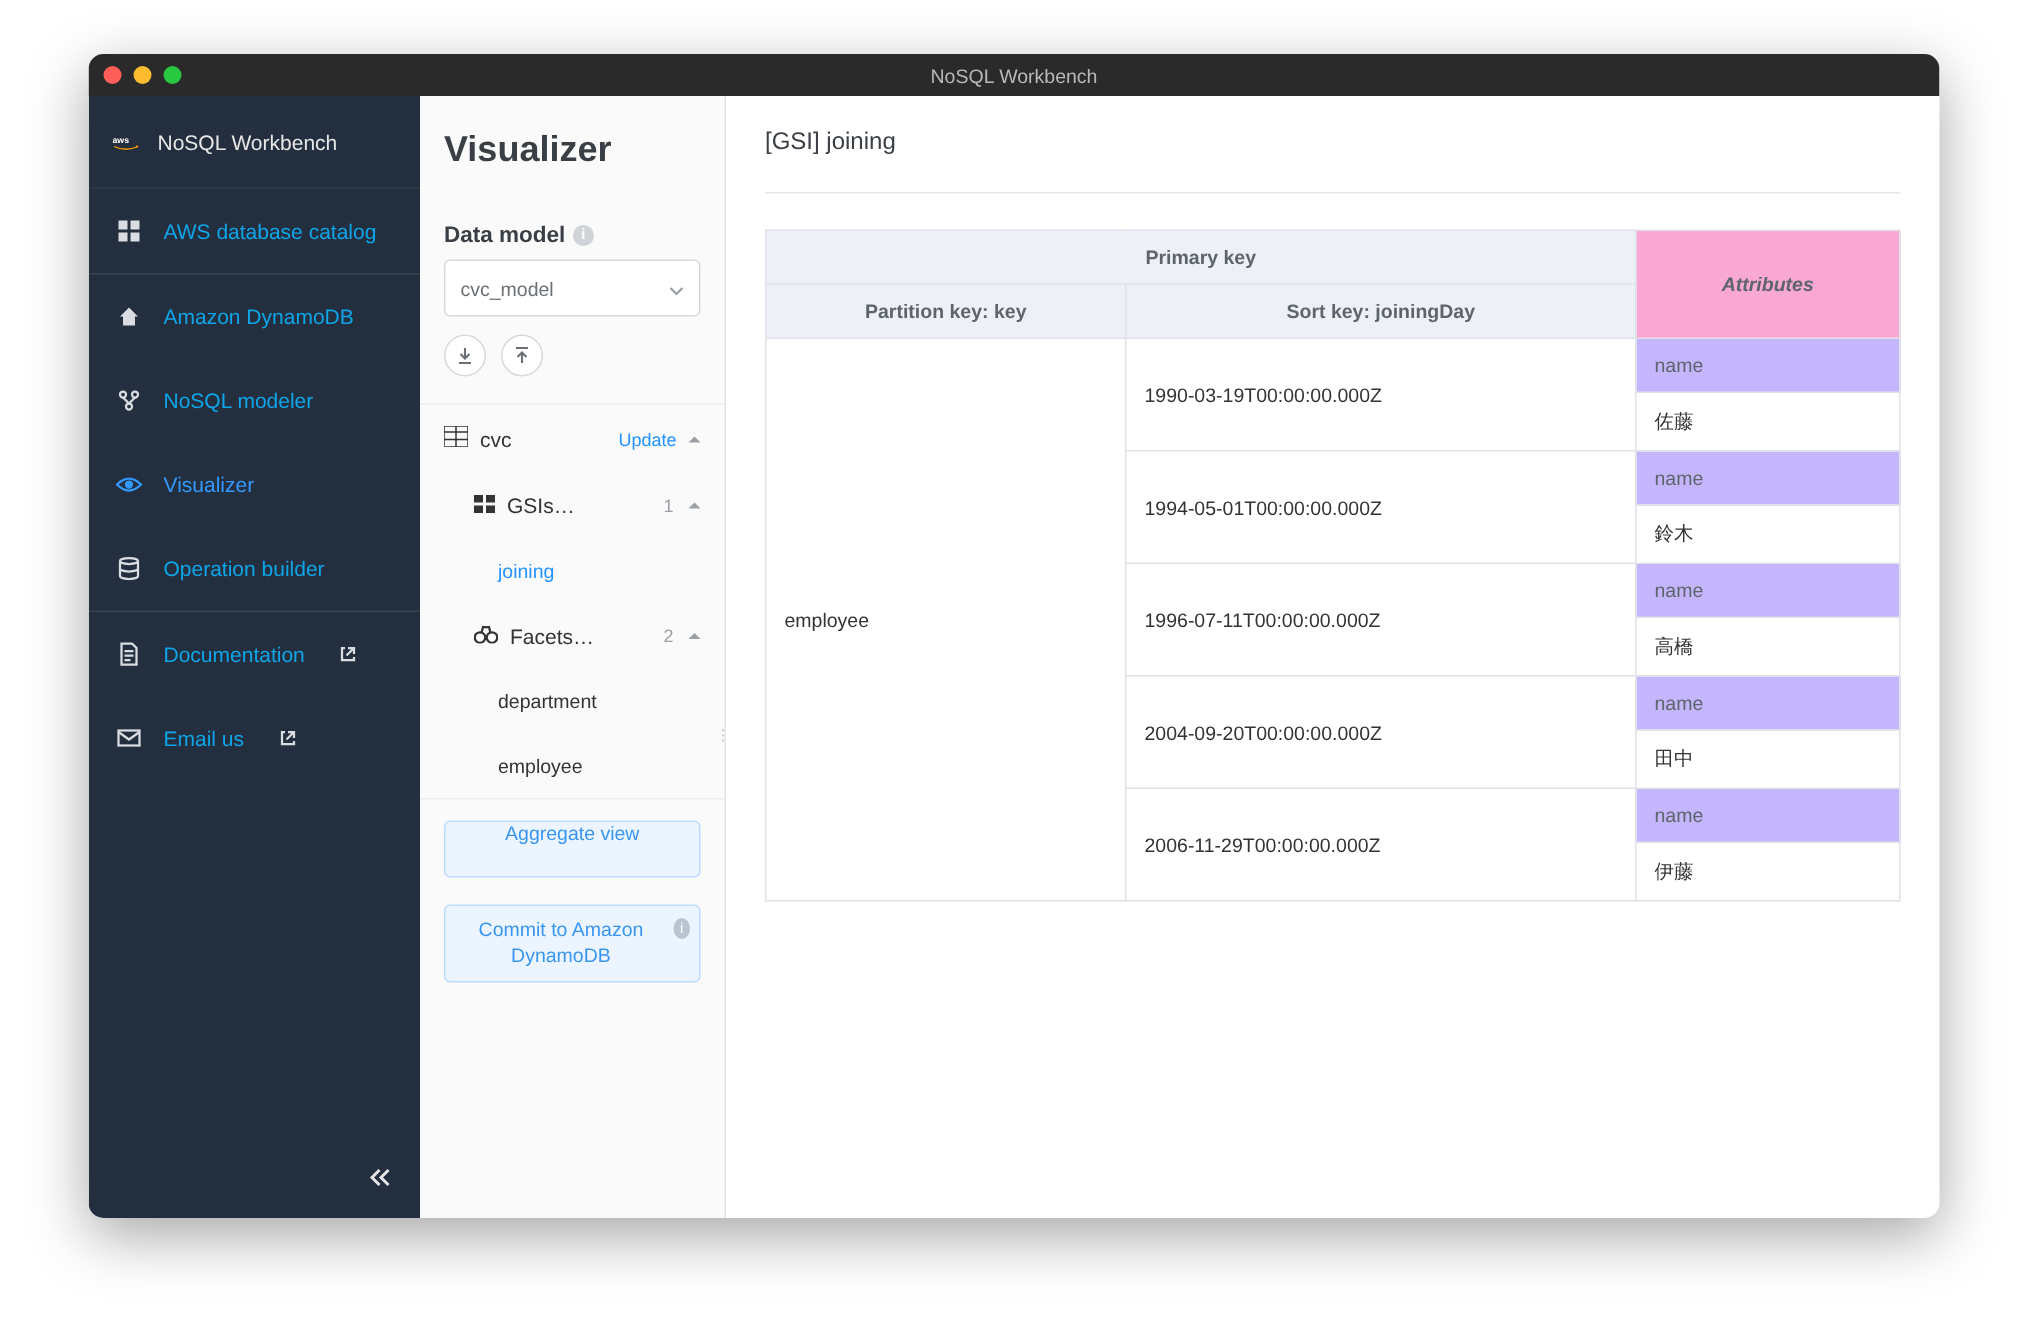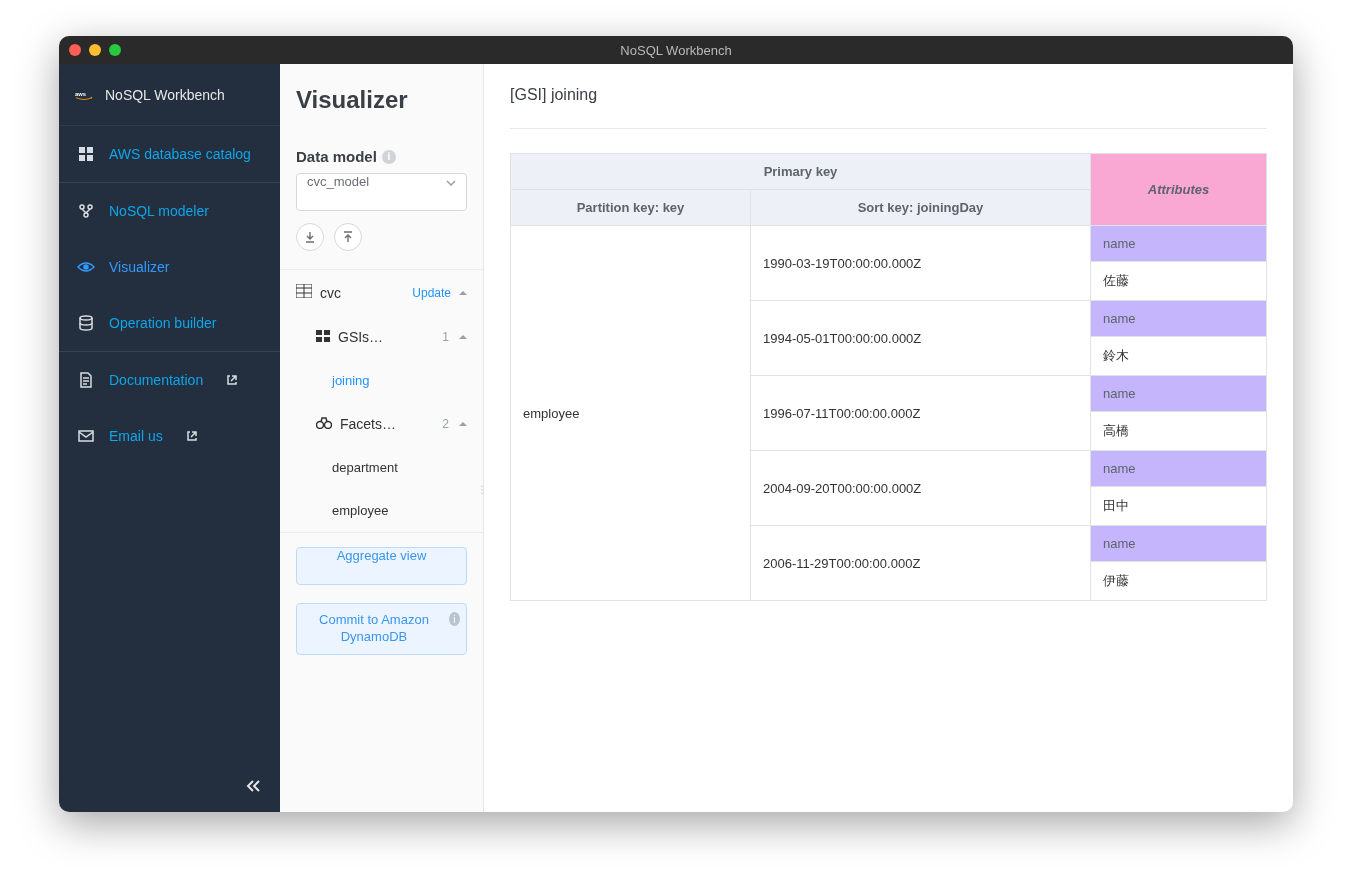--- a/index.html
+++ b/index.html
@@ -125,20 +125,21 @@
     font-size:10px;
     display:flex;align-items:center;justify-content:center;
   }
   .select {
     margin: 0 16px;
     height: 38px;
     border: 1px solid #d6d9dc;
     border-radius: 4px;
     background: #fff;
     display: flex;
+    align-items: center;
     padding: 0 10px;
     font-size: 13px;
     color: #6a6f75;
     justify-content: space-between;
   }
   .circle-btn-row { display:flex; gap:10px; padding: 12px 16px 18px; }
   .circle-btn {
     width:28px;height:28px;border:1px solid #d6d9dc;border-radius:50%;
     display:flex;align-items:center;justify-content:center;
     font-size:12px;color:#6a6f75;background:#fff;cursor:pointer;
@@ -223,20 +224,28 @@
               <svg width="16" height="16">
                 <rect x="1" y="1" width="6" height="6" fill="#d9dde1"></rect>
                 <rect x="9" y="1" width="6" height="6" fill="#d9dde1"></rect>
                 <rect x="1" y="9" width="6" height="6" fill="#d9dde1"></rect>
                 <rect x="9" y="9" width="6" height="6" fill="#d9dde1"></rect>
               </svg>
             </span>
           <span>AWS database catalog</span>
         </div>
         <div class="nav-sep"></div>
+        <div class="nav-item">
+          <span class="icon">
+              <svg width="16" height="16" fill="#d9dde1">
+                <path d="M8 2 L14 8 H12 V14 H4 V8 H2 Z"></path>
+              </svg>
+            </span>
+          <span>Amazon DynamoDB</span>
+        </div>
         <div class="nav-item">
           <span class="icon">
               <svg width="16" height="16" fill="none" stroke="#d9dde1" stroke-width="1.5">
                 <circle cx="4" cy="4" r="2"></circle>
                 <circle cx="12" cy="4" r="2"></circle>
                 <circle cx="8" cy="12" r="2"></circle>
                 <path d="M4 6 L8 10 M12 6 L8 10"></path>
               </svg>
             </span>
           <span>NoSQL modeler</span>

